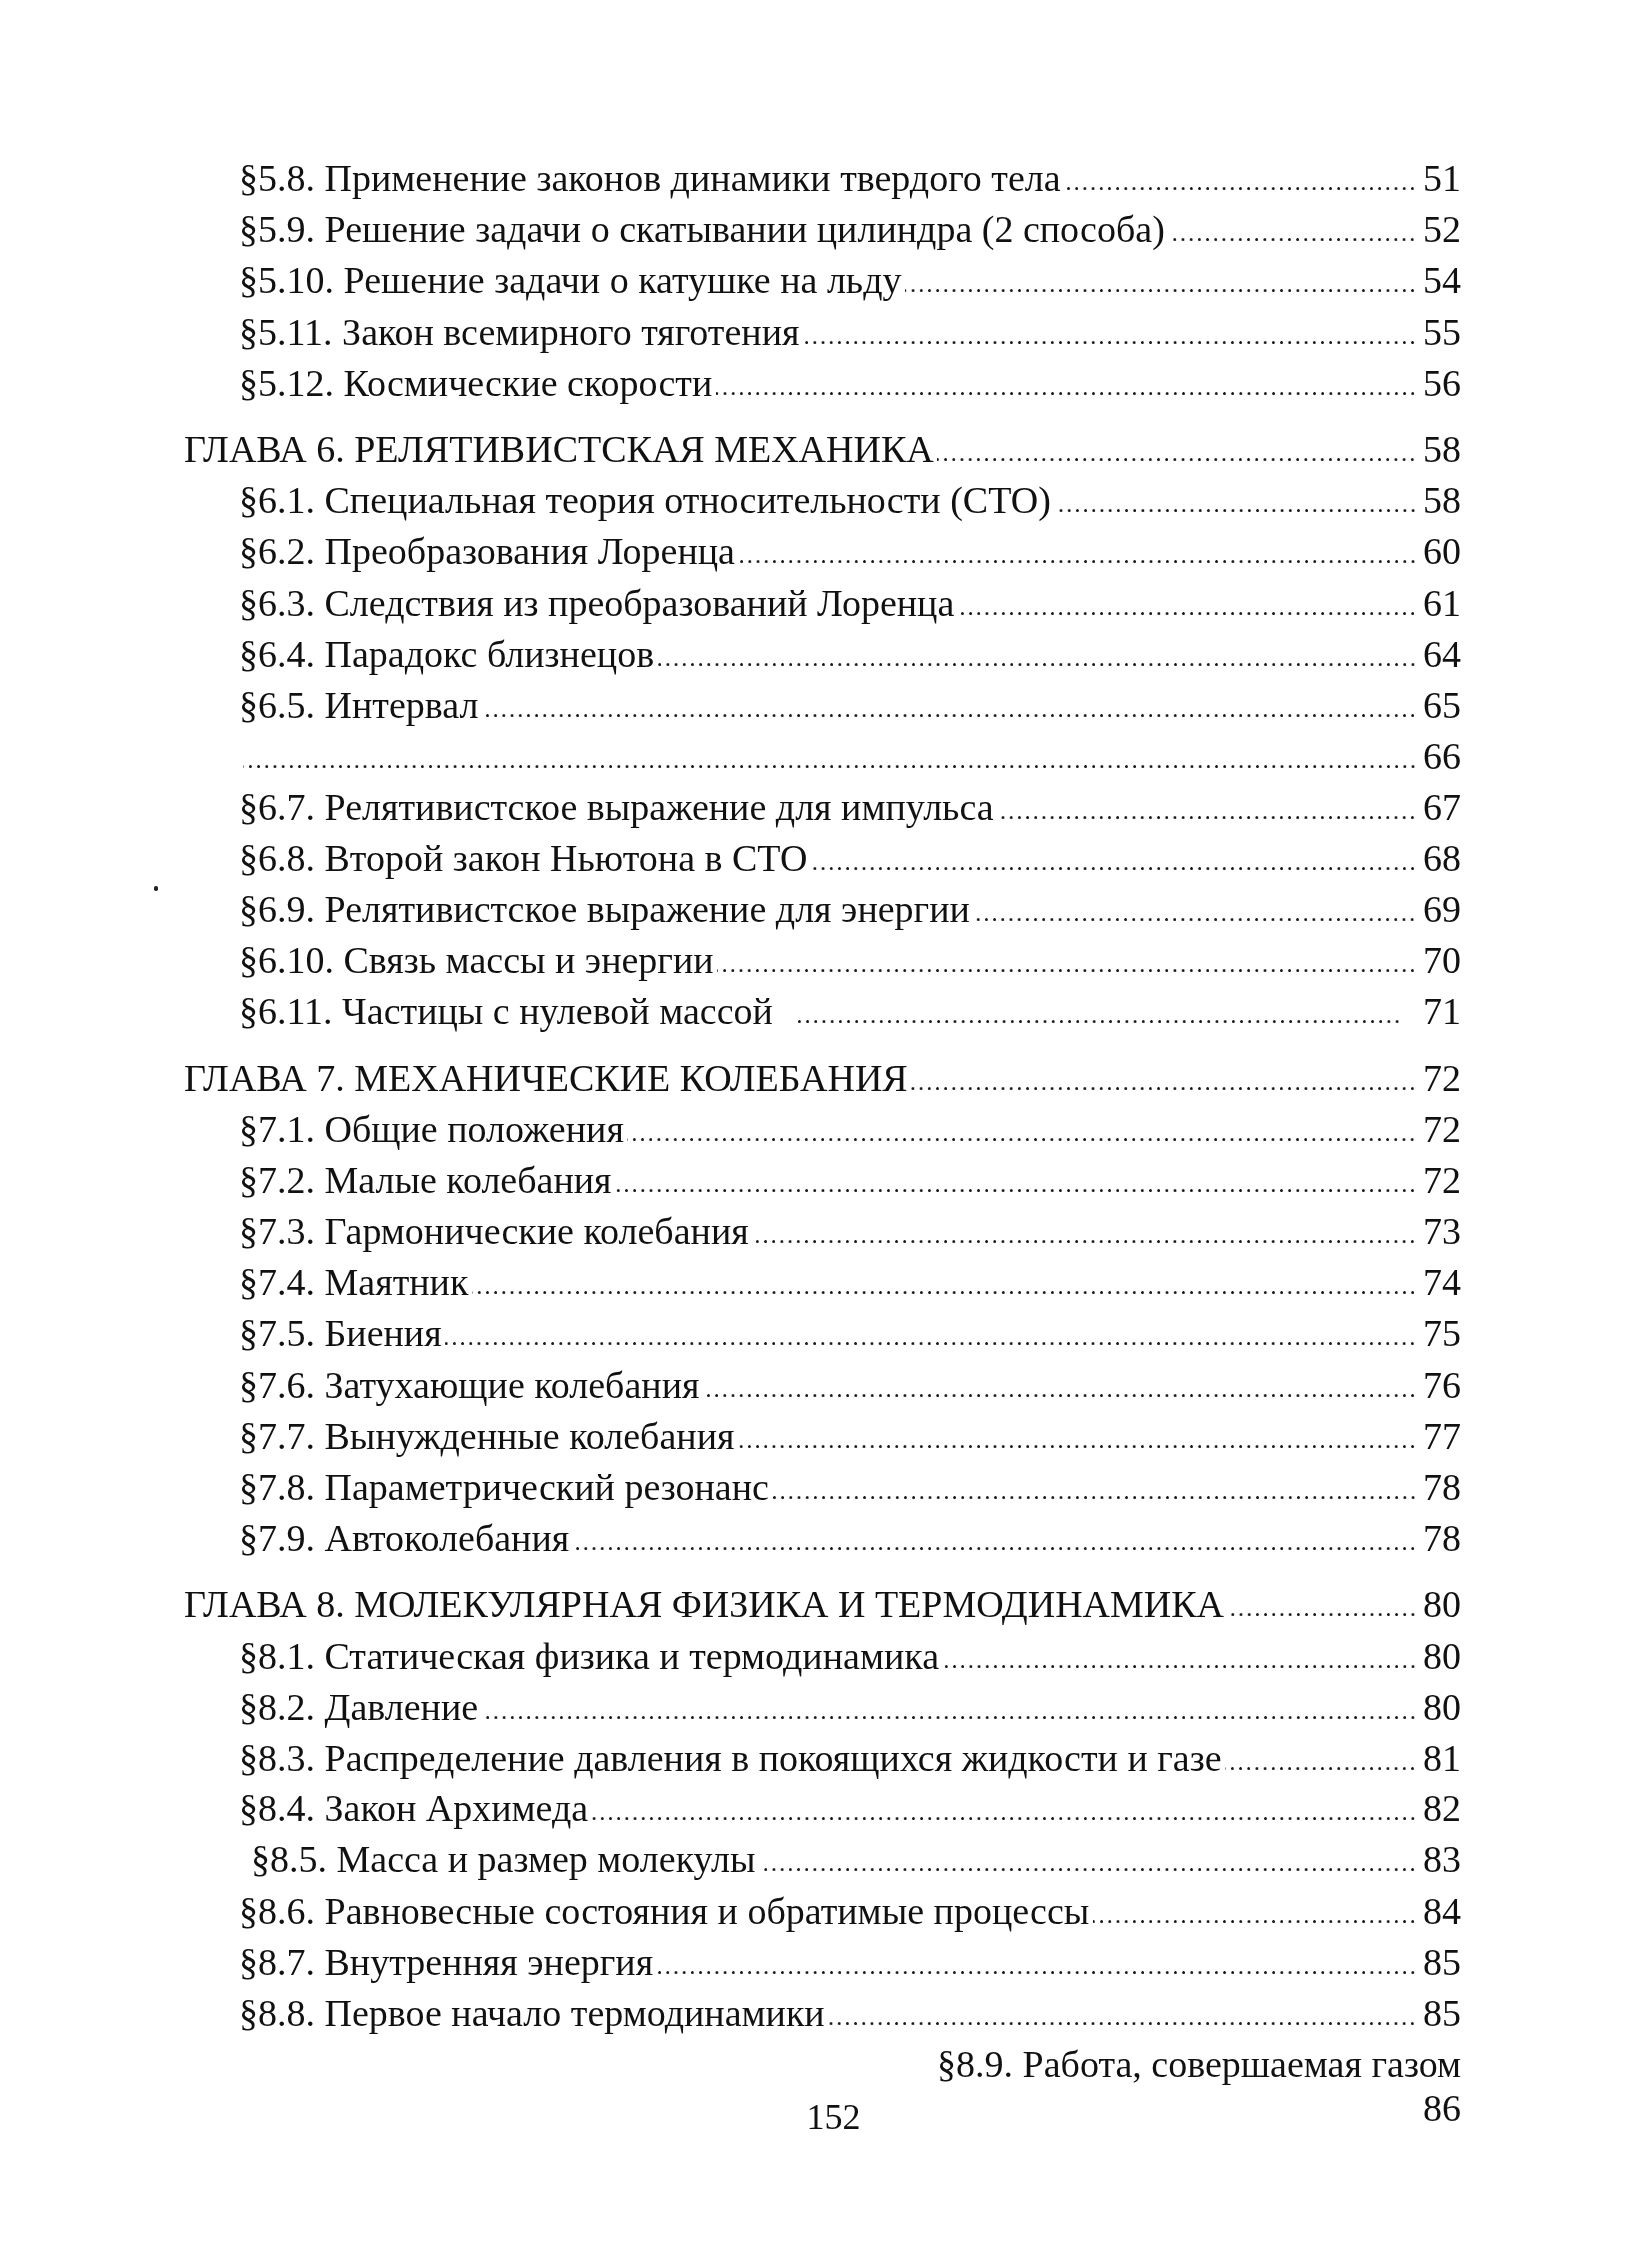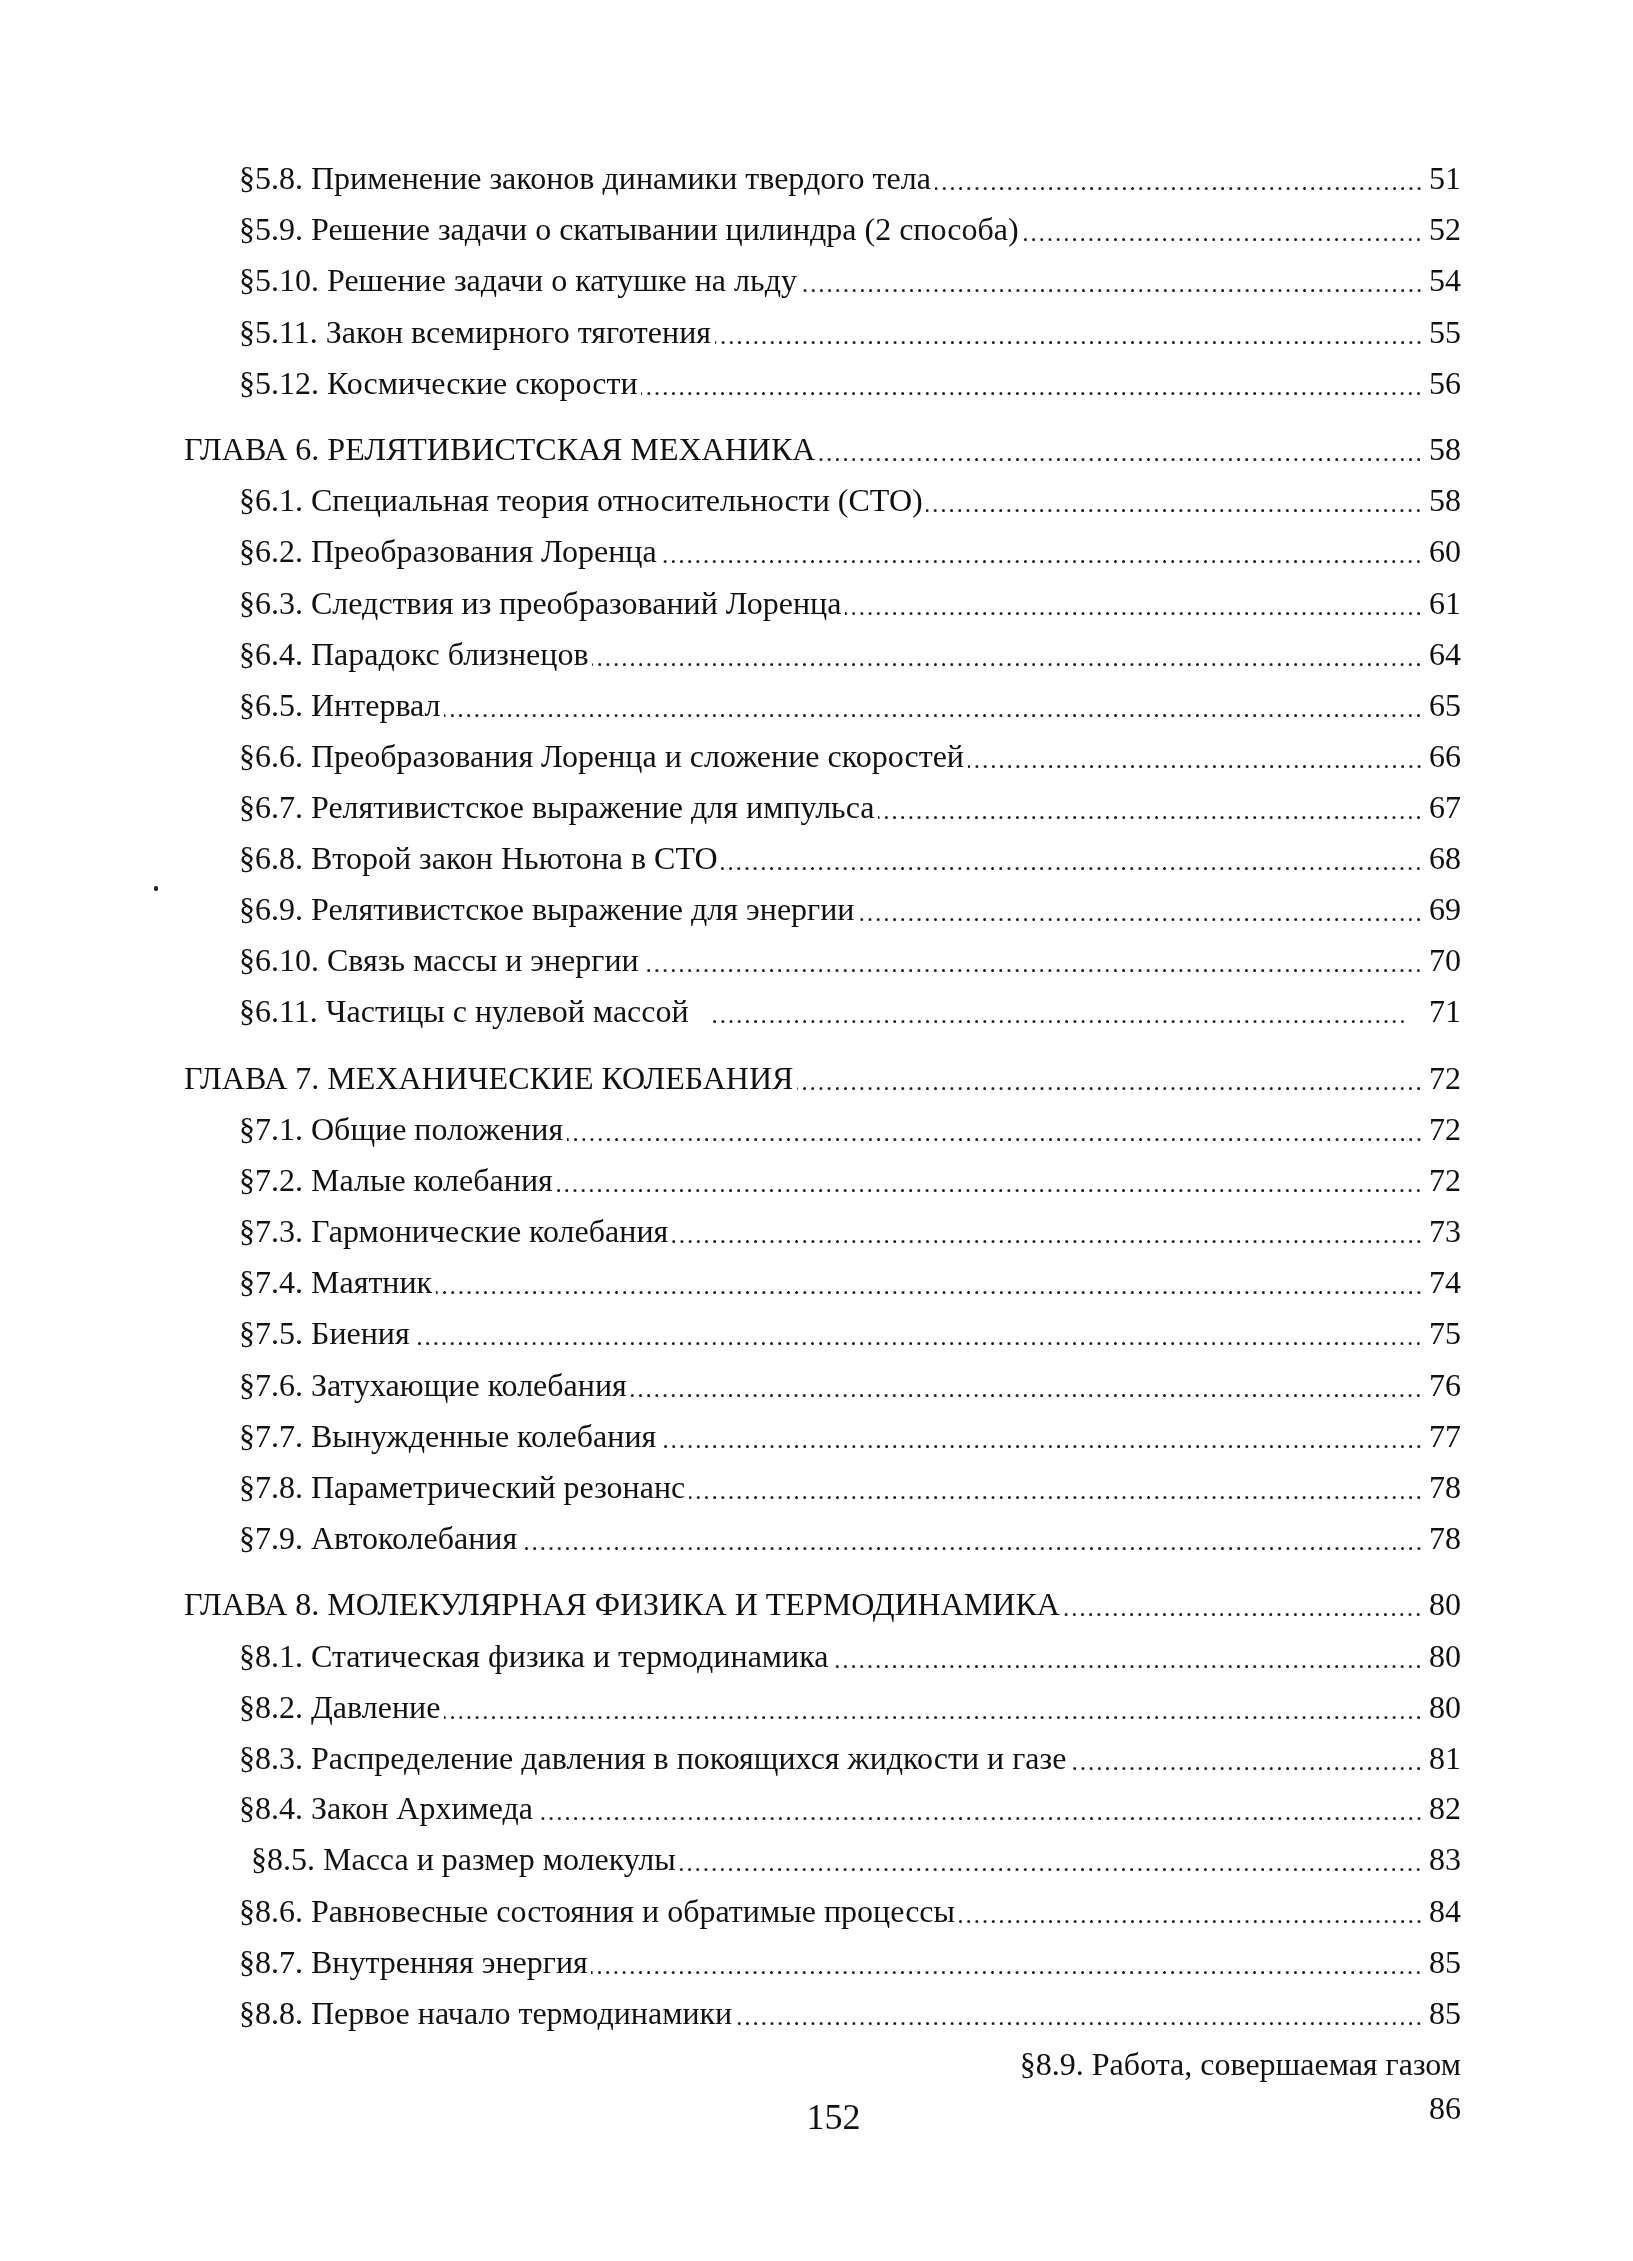--- a/index.html
+++ b/index.html
@@ -1,20 +1,20 @@
 <!DOCTYPE html>
 <html style="font-size:14.5px"><head>
 <meta charset="utf-8">
 <style>
   html, body { margin: 0; padding: 0; background: #ffffff; }
   body { width: 1634px; height: 2261px; position: relative; overflow: hidden;
          font-family: "Liberation Serif", "DejaVu Serif", serif; color: #111111; }
   .toc { position: absolute; left: 0; top: 0; width: 1634px; height: 2261px; }
   .row { position: absolute; right: 173px; height: 44px; display: flex; align-items: flex-end;
-         font-size: 32px; line-height: 44px; white-space: nowrap; }
+         font-size: 38px; line-height: 44px; white-space: nowrap; }
   .row.section { left: 239px; }
   .row.chapter { left: 184px; }
   .row .title { flex: 0 0 auto; }
   .row .leader { flex: 1 1 auto; height: 44px; margin: 0 3.6px 0 3.6px; position: relative; overflow: hidden; }
   .row .leader::before {
     content: ""; position: absolute; left: 0; right: 0; bottom: 10px; height: 2.7px;
     background-image: radial-gradient(circle at 1.4px 1.4px, #1a1a1a 1.2px, transparent 1.5px);
     background-size: 8.2px 2.7px; background-repeat: repeat-x; background-position: right bottom;
   }
   .row .num { flex: 0 0 auto; text-align: right; }
@@ -76,21 +76,20 @@
       <span class="title">§6.4. Парадокс близнецов</span>
       <span class="leader"></span>
       <span class="num">64</span>
     </div>
     <div class="row section" style="top: 683px;">
       <span class="title">§6.5. Интервал</span>
       <span class="leader"></span>
       <span class="num">65</span>
     </div>
     <div class="row section" style="top: 734px;">
-      <span class="title">§6.6. Преобразования Лоренца и сложение скоростей</span>
       <span class="leader"></span>
       <span class="num">66</span>
     </div>
     <div class="row section" style="top: 785px;">
       <span class="title">§6.7. Релятивистское выражение для импульса</span>
       <span class="leader"></span>
       <span class="num">67</span>
     </div>
     <div class="row section" style="top: 836px;">
       <span class="title">§6.8. Второй закон Ньютона в СТО</span>

